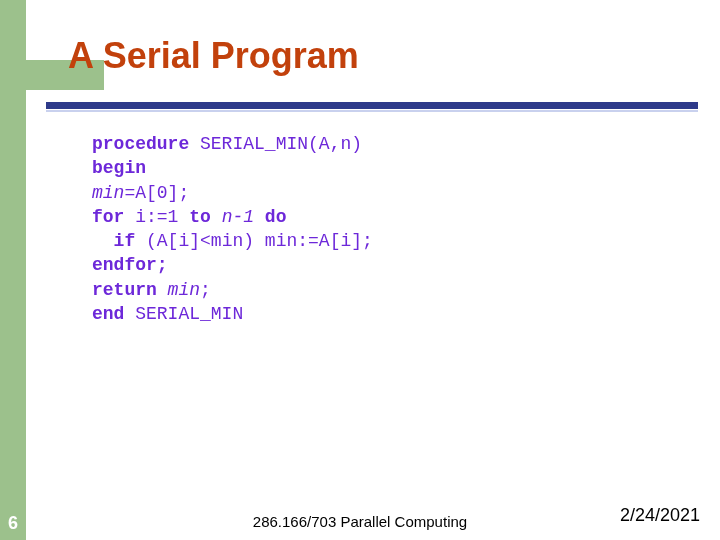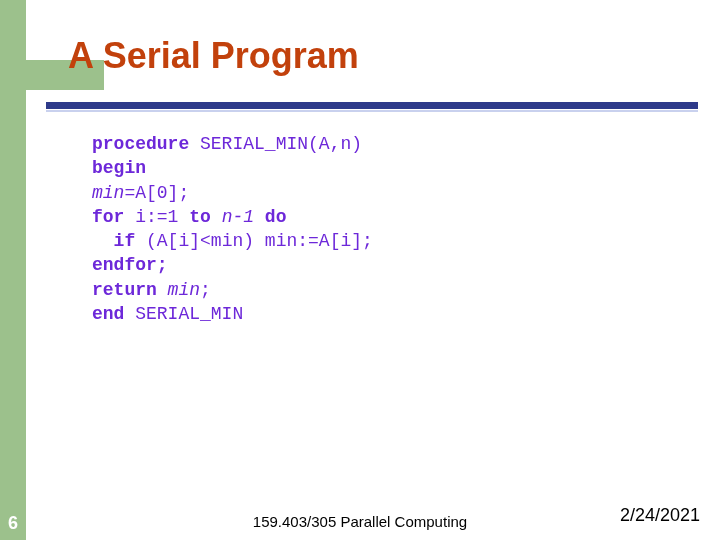--- a/index.html
+++ b/index.html
@@ -117,14 +117,14 @@
 <div class="code"><span class="kw">procedure</span><span> SERIAL_MIN(A,n)</span>
 <span class="kw">begin</span>
 <span class="it">min</span><span>=A[0];</span>
 <span class="kw">for</span><span> i:=1 </span><span class="kw">to</span><span class="it"> n-1 </span><span class="kw">do</span>
 <span>  </span><span class="kw">if</span><span> (A[i]&lt;min) min:=A[i];</span>
 <span class="kw">endfor;</span>
 <span class="kw">return</span><span class="it"> min</span><span>;</span>
 <span class="kw">end</span><span> SERIAL_MIN</span></div>
 
 <div class="slide-num">6</div>
-<div class="footer-center">159.403/305 Parallel Computing</div>
+<div class="footer-center">286.166/703 Parallel Computing</div>
 <div class="footer-right">2/24/2021</div>
 
 </body></html>

